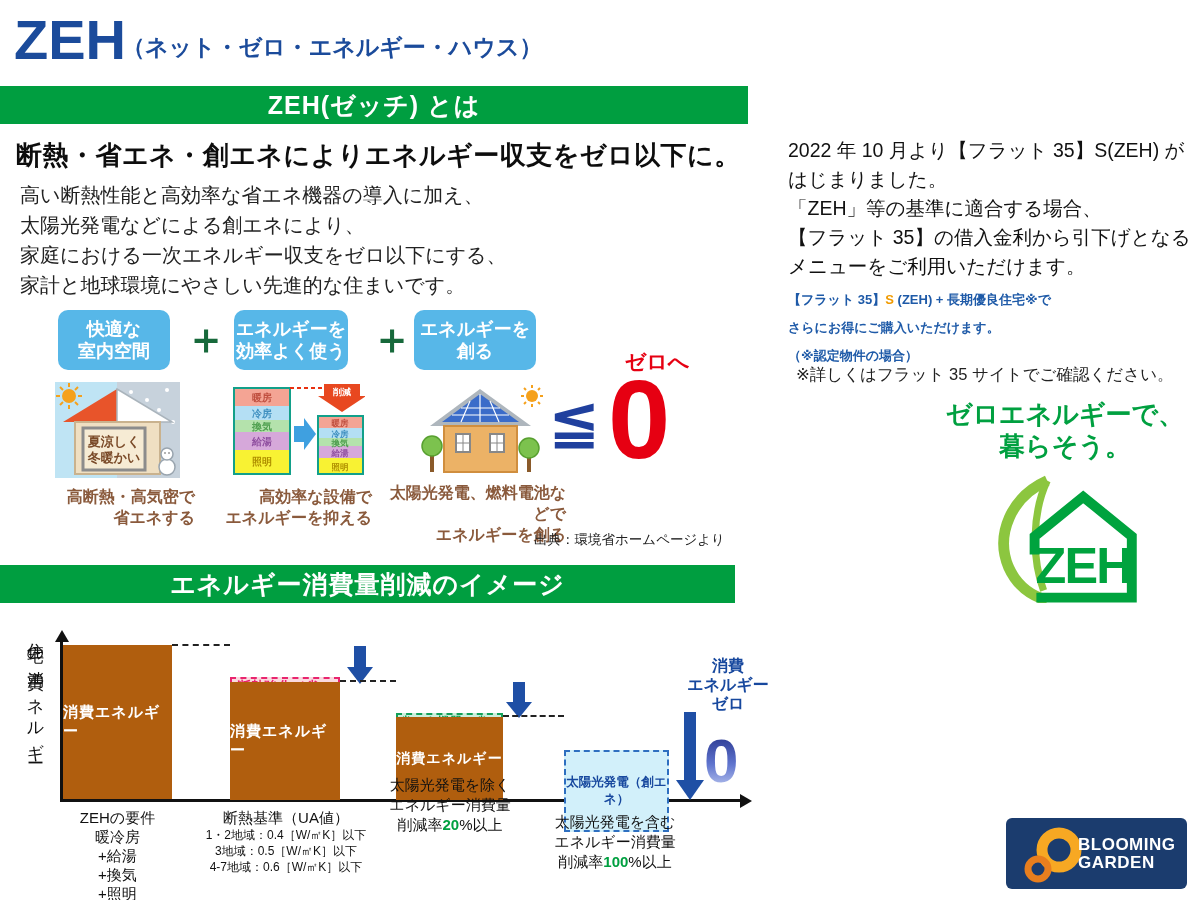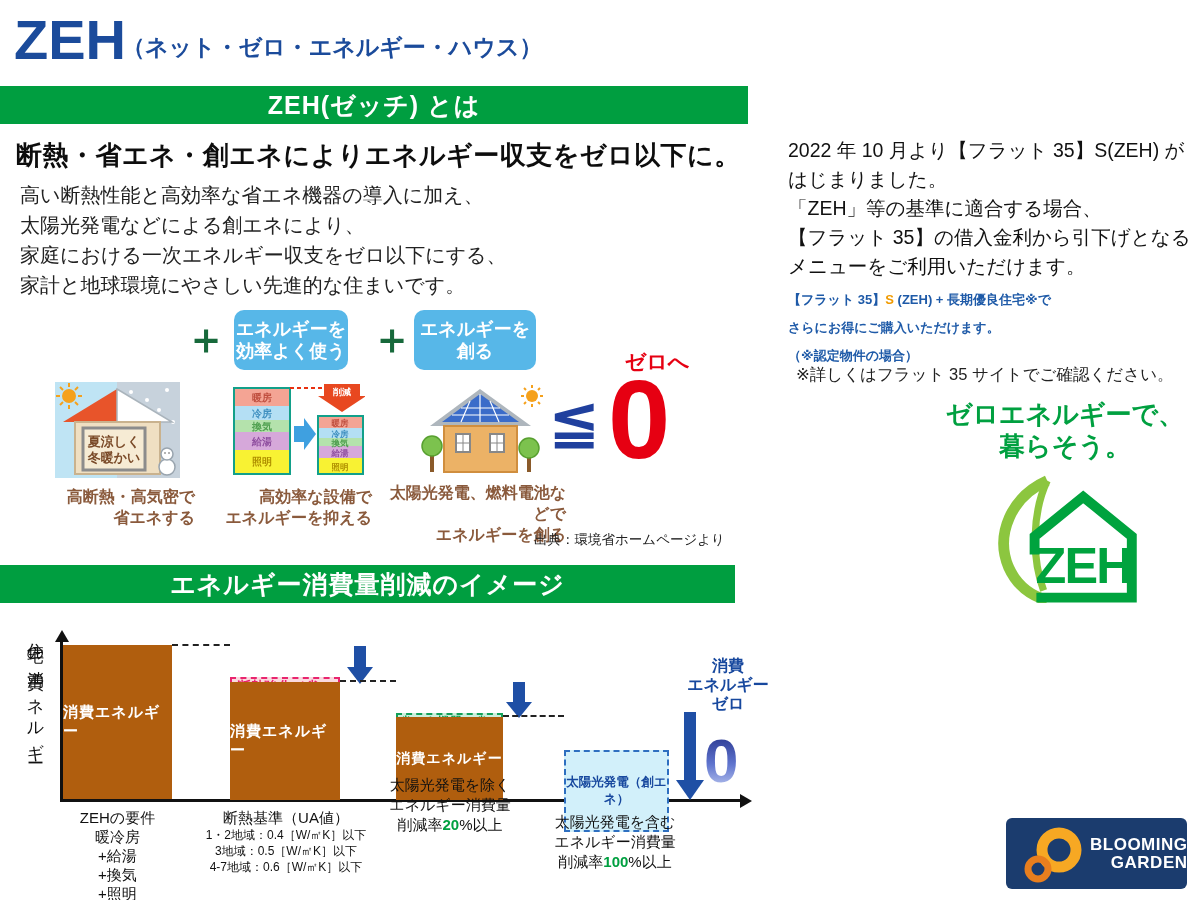--- a/index.html
+++ b/index.html
@@ -54,20 +54,24 @@
 
   <div class="abs headline" style="left:16px;top:138px;width:740px;">断熱・省エネ・創エネによりエネルギー収支をゼロ以下に。</div>
 
   <div class="abs bodytxt" style="left:20px;top:180px;width:700px;">
     <div>高い断熱性能と高効率な省エネ機器の導入に加え、</div>
     <div>太陽光発電などによる創エネにより、</div>
     <div>家庭における一次エネルギー収支をゼロ以下にする、</div>
     <div>家計と地球環境にやさしい先進的な住まいです。</div>
   </div>
 
+  <div class="abs panel-title" style="left:58px;top:310px;width:112px;height:60px;">
+    <span>快適な</span>
+    <span>室内空間</span>
+  </div>
   <svg class="abs" style="left:55px;top:382px;" width="125" height="96" viewBox="0 0 125 96">
     <rect x="0" y="0" width="62" height="96" fill="#BFE4F4"></rect>
     <rect x="62" y="0" width="63" height="96" fill="#C7D2DC"></rect>
     <g>
       <circle cx="14" cy="14" r="7" fill="#F5A11C"></circle>
       <g stroke="#F5A11C" stroke-width="2">
         <line x1="14" y1="1" x2="14" y2="5"></line>
           <line x1="14" y1="23" x2="14" y2="27"></line>
         <line x1="1" y1="14" x2="5" y2="14"></line>
           <line x1="23" y1="14" x2="27" y2="14"></line>
@@ -316,19 +320,19 @@
     <div>
       <span>削減率</span><span class="grn-num">100</span><span>%以上</span>
     </div>
   </div>
 
   <div class="abs brandbox" style="left:1006px;top:818px;width:181px;height:71px;">
     <svg class="abs" style="left:10px;top:6px;" width="66" height="60" viewBox="0 0 66 60">
       <circle cx="43" cy="26" r="17" fill="none" stroke="#F7A823" stroke-width="11"></circle>
       <circle cx="22" cy="45" r="10" fill="none" stroke="#E87E1E" stroke-width="7"></circle>
     </svg>
-    <div class="abs brandtxt" style="left:84px;top:18px;text-align:right;">
+    <div class="abs brandtxt" style="left:72px;top:18px;">
       <div>BLOOMING</div>
       <div>GARDEN</div>
     </div>
   </div>
 
 </div>
 
 </body></html>

